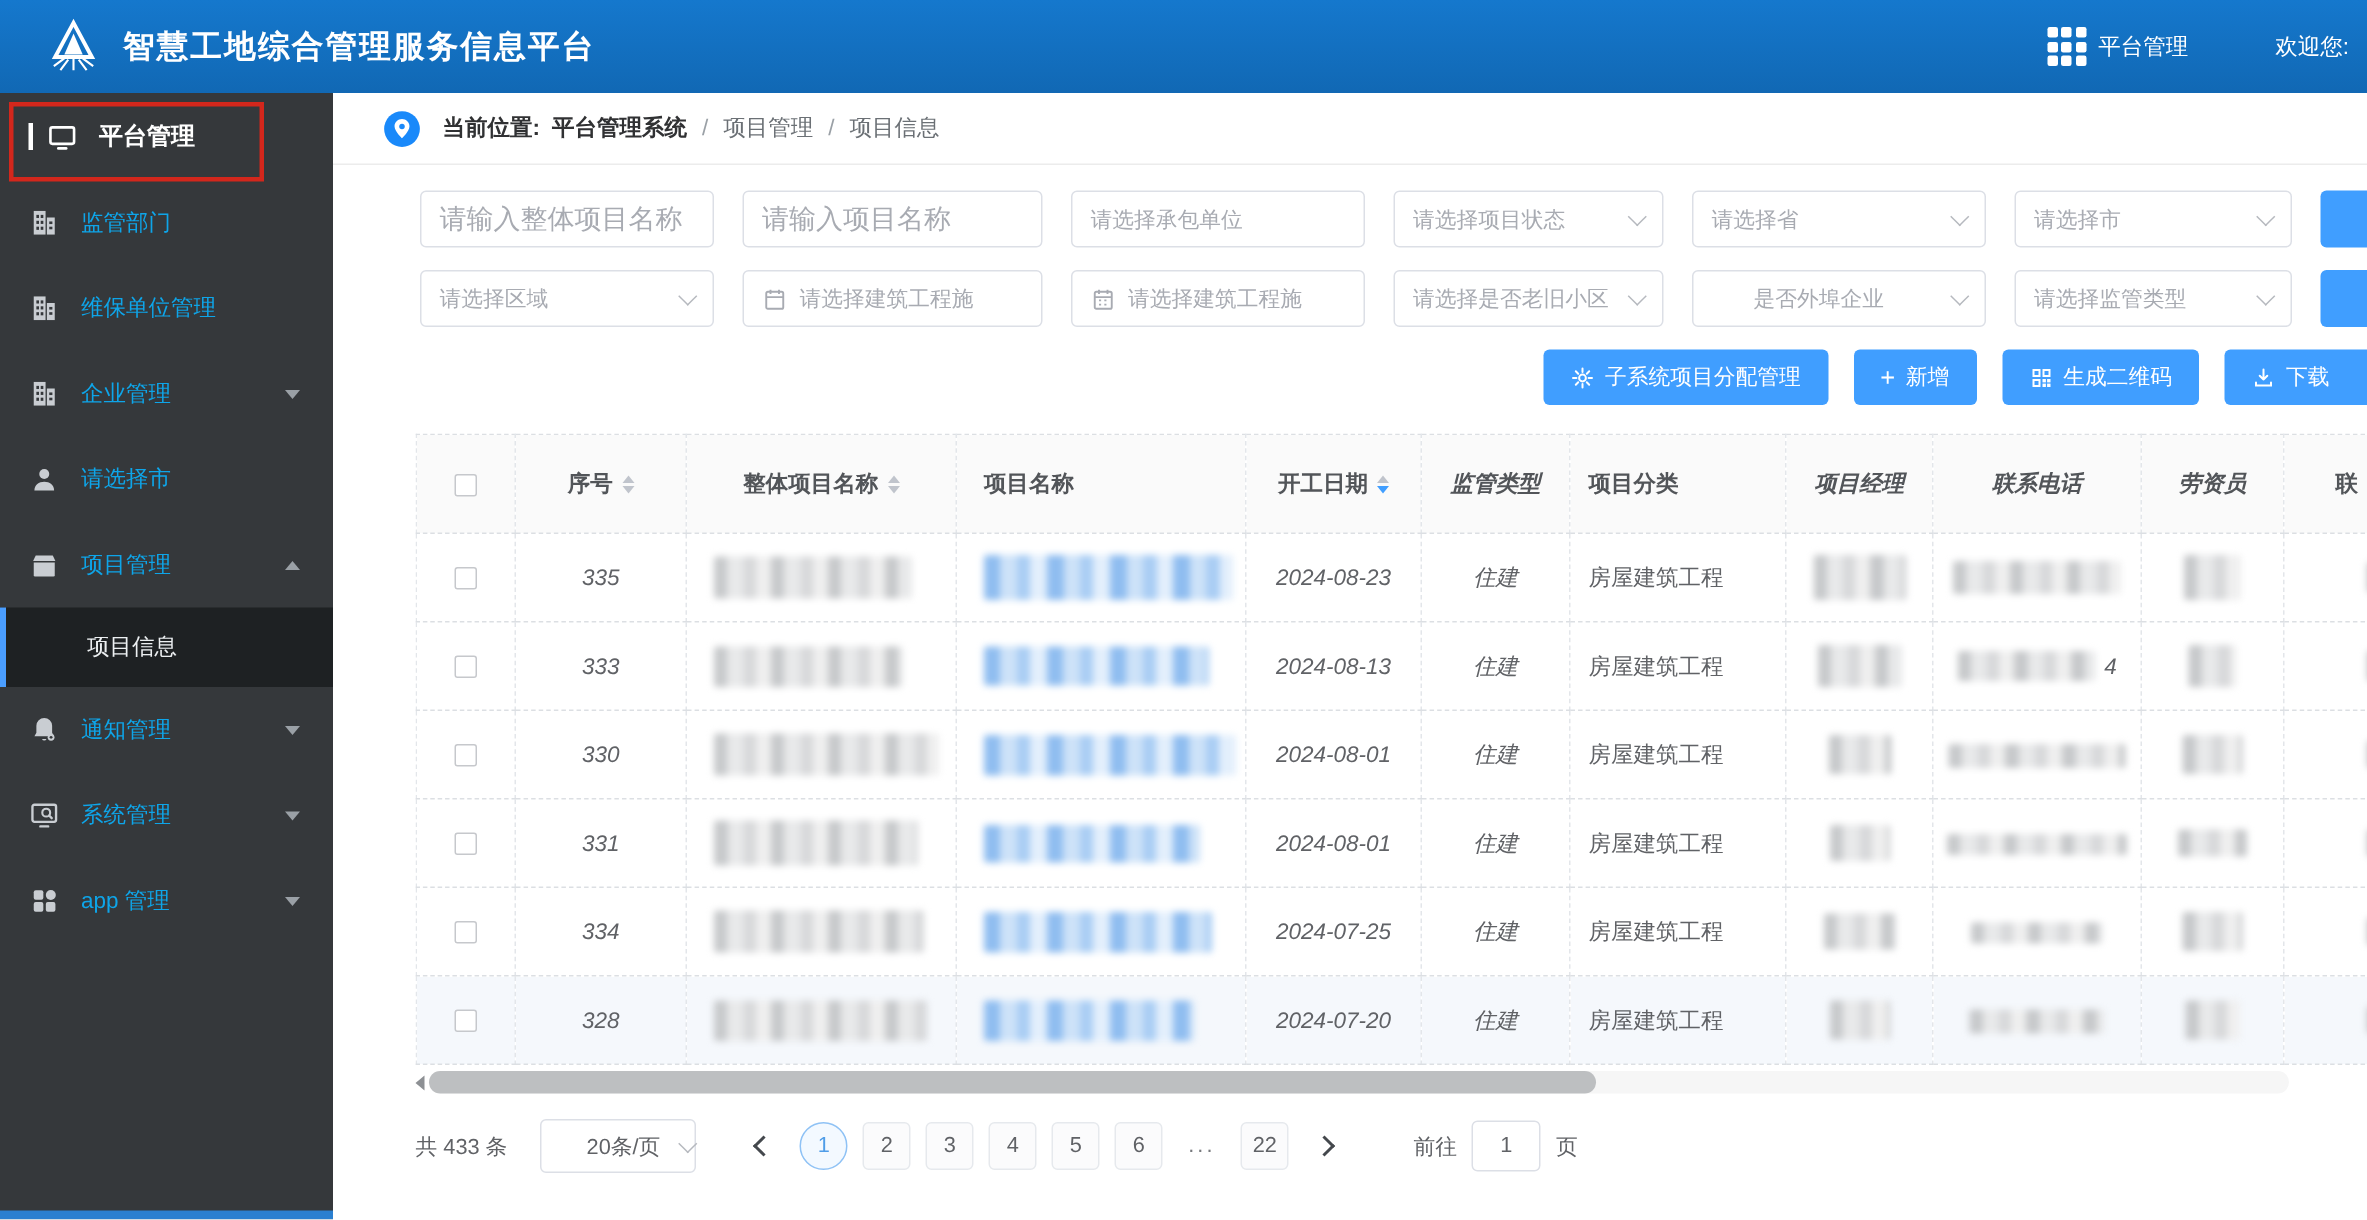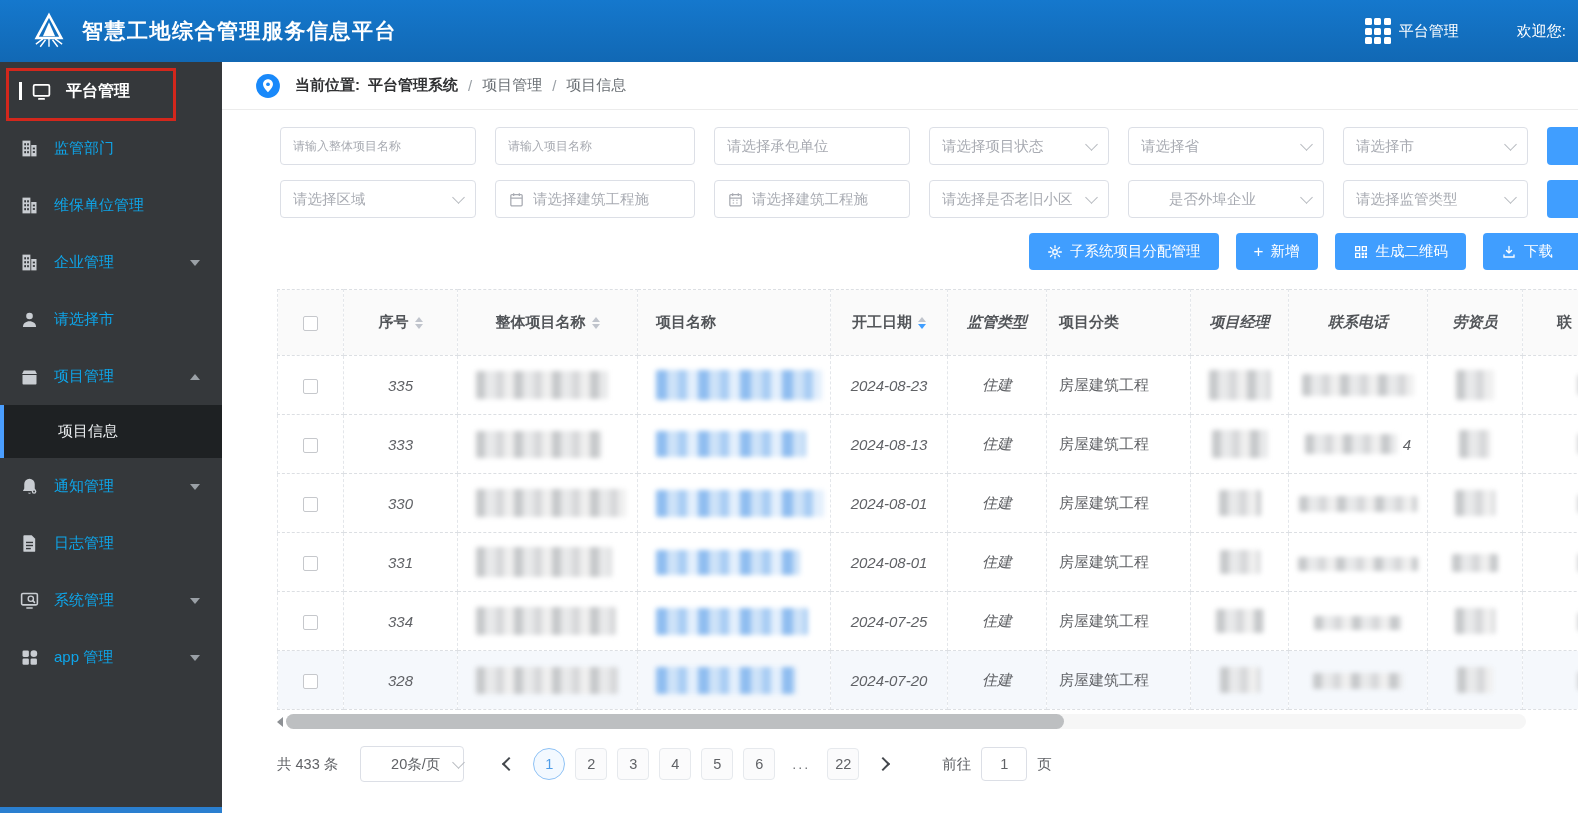--- a/index.html
+++ b/index.html
@@ -46,21 +46,21 @@
   .bc-label { color:#303133; font-weight:bold; margin-right:8px; }
   .bc-root { color:#303133; font-weight:bold; }
   .bc-sep { margin:0 10px; color:#9aa0a6; }
   .bc-item { color:#6b7075; }
 
   
   .filters { margin:17px 0 0 58px; }
   .frow { display:flex; gap:19px; margin-bottom:15px; }
   .fld { height:38px; border:1px solid #dcdfe6; border-radius:4px; background:#fff;
     display:flex; align-items:center; padding:0 12px; font-size:14.5px; color:#a8abb2; flex:none; }
-  .fld input { border:none; outline:none; width:100%; font-size:12px; color:#606266;
+  .fld input { border:none; outline:none; width:100%; font-size:18px; color:#606266;
     font-family:"Liberation Sans",sans-serif; background:transparent; }
   .fld input::placeholder { color:#a8abb2; }
   .fld .txt { flex:1; white-space:nowrap; overflow:hidden; }
   .chev { width:9px; height:9px; border-right:1.6px solid #b6b9bf; border-bottom:1.6px solid #b6b9bf;
     transform:rotate(45deg); margin-left:6px; margin-top:-4px; flex:none; }
   .cal { width:17px; height:17px; margin-right:8px; flex:none; }
   .sliver { width:60px; height:38px; background:#409eff; border-radius:4px; flex:none; }
 
   
   .actions { display:flex; justify-content:flex-end; gap:17px; margin:3px -25px 0 0; }
@@ -247,31 +247,20 @@
       <svg class="sicon" viewBox="0 0 24 24" fill="#c9cdd2">
         <path d="M12 3a6 6 0 0 0-6 6v5.2L4.5 17h15L18 14.2V9a6 6 0 0 0-6-6z"></path>
         <path d="M10.3 19a1.8 1.8 0 0 0 3.4 0z"></path>
           <circle cx="17.2" cy="17.8" r="2.6"></circle>
           <circle cx="17.2" cy="17.8" r="1.1" fill="#35383b"></circle>
       </svg>
       <span>通知管理</span>
       <span class="caret down"></span>
     </div>
 
-    <div class="side-item">
-      <svg class="sicon" viewBox="0 0 24 24" fill="#c9cdd2">
-        <path d="M6 2.5h8.5l4 4V20.5a1 1 0 0 1-1 1H6a1 1 0 0 1-1-1v-17a1 1 0 0 1 1-1z"></path>
-        <g fill="#35383b">
-            <rect x="8" y="10" width="8" height="1.6"></rect>
-            <rect x="8" y="13.5" width="8" height="1.6"></rect>
-            <rect x="8" y="17" width="5.5" height="1.6"></rect>
-          </g>
-      </svg>
-      <span>日志管理</span>
-    </div>
 
     <div class="side-item">
       <svg class="sicon" viewBox="0 0 24 24">
         <rect x="3" y="4" width="18" height="13" rx="1.5" fill="none" stroke="#c9cdd2" stroke-width="1.8"></rect>
         <circle cx="13.5" cy="10" r="3" fill="none" stroke="#c9cdd2" stroke-width="1.6"></circle>
         <path d="M15.7 12.2l2 2M9 20.5h6" stroke="#c9cdd2" stroke-width="1.8" stroke-linecap="round"></path>
       </svg>
       <span>系统管理</span>
       <span class="caret down"></span>
     </div>

